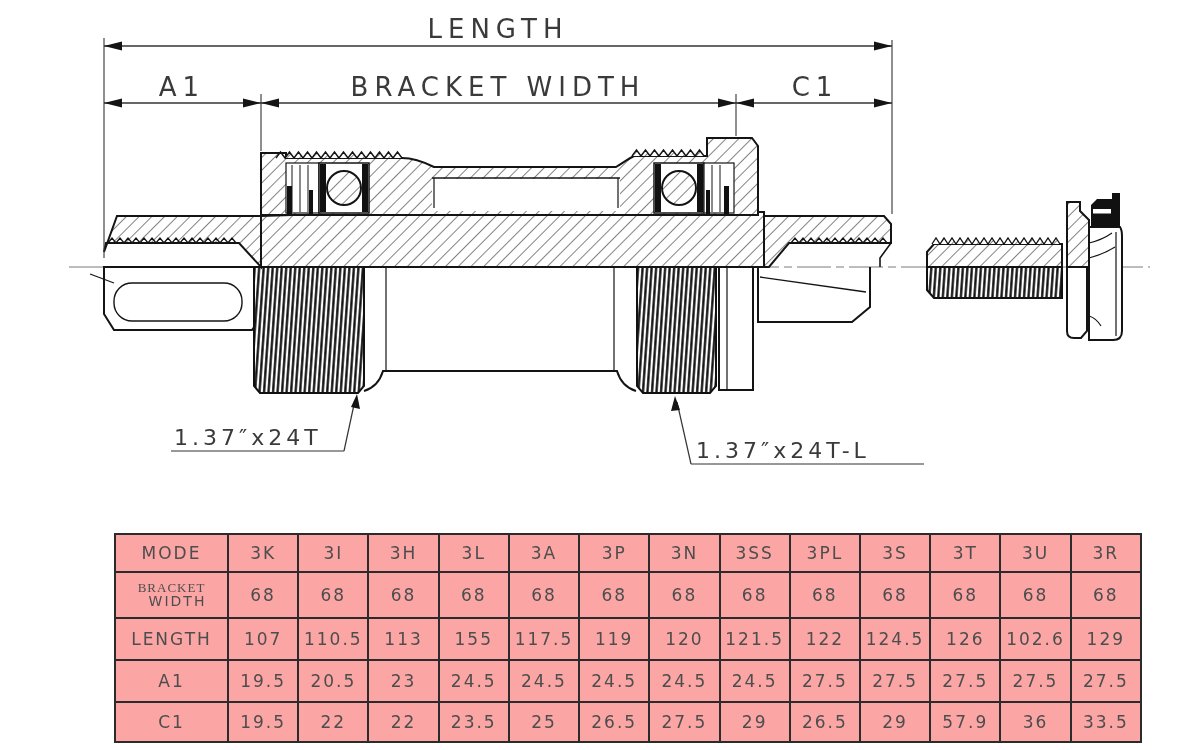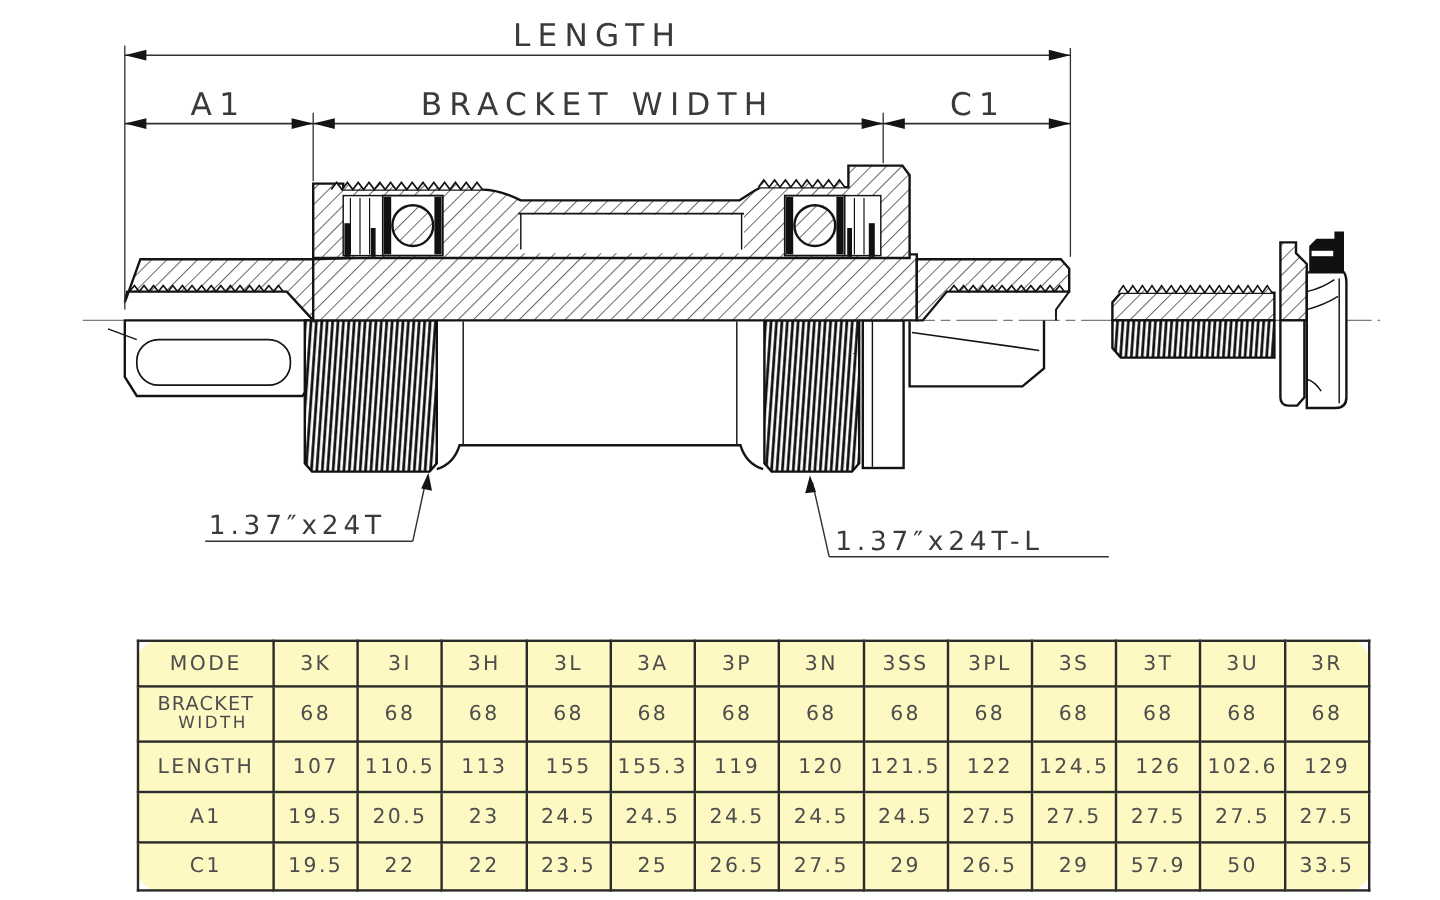--- a/index.html
+++ b/index.html
@@ -3,27 +3,27 @@
 <meta charset="utf-8">
 <style>
   html,body{margin:0;padding:0;background:#ffffff;}
   #page{position:relative;width:1200px;height:750px;background:#ffffff;overflow:hidden;
         font-family:"DejaVu Sans",sans-serif;margin-left:24px;}
   #drawing{position:absolute;left:0;top:0;}
   svg text{font-family:"DejaVu Sans",sans-serif;fill:#3a3a3a;}
   .dimtxt{font-size:26px;letter-spacing:6px;}
   .leadtxt{font-size:22px;letter-spacing:4px;}
   table.spec{position:absolute;left:90px;top:533px;width:1028px;border-collapse:collapse;
-             table-layout:fixed;background:#fef9c3;border-radius:20px;}
+             table-layout:fixed;background:#fca5a5;}
   table.spec td{border:2px solid #2b2b2b;text-align:center;vertical-align:middle;
                 font-size:17px;color:#4d4d4d;letter-spacing:2px;padding:0;
                 font-family:"DejaVu Sans",sans-serif;overflow:hidden;}
   tr.r-mode{height:38px;} tr.r-bw{height:46px;} tr.r-len{height:42px;}
   tr.r-a1{height:42px;} tr.r-c1{height:40px;}
-  .bw1{display:block;line-height:1.05;font-size:16px;letter-spacing:1px;}
+  .bw1{display:block;line-height:1.05;font-size:13px;letter-spacing:1px;font-family:Liberation Serif, serif;}
   .bw2{display:block;line-height:1.05;font-size:14px;letter-spacing:2px;margin-left:12px;}
 </style>
 </head>
 <body>
 
 <div id="page">
 
 <svg id="drawing" width="1200" height="522" viewBox="0 0 1200 522">
   <defs>
     <pattern id="hatch45" width="9" height="9" patternUnits="userSpaceOnUse" patternTransform="rotate(45)">
@@ -213,21 +213,21 @@
       <td>68</td>
       <td>68</td>
       <td>68</td>
     </tr>
     <tr class="r-len">
       <td>LENGTH</td>
       <td>107</td>
       <td>110.5</td>
       <td>113</td>
       <td>155</td>
-      <td>155.3</td>
+      <td>117.5</td>
       <td>119</td>
       <td>120</td>
       <td>121.5</td>
       <td>122</td>
       <td>124.5</td>
       <td>126</td>
       <td>102.6</td>
       <td>129</td>
     </tr>
     <tr class="r-a1">
@@ -252,19 +252,19 @@
       <td>22</td>
       <td>22</td>
       <td>23.5</td>
       <td>25</td>
       <td>26.5</td>
       <td>27.5</td>
       <td>29</td>
       <td>26.5</td>
       <td>29</td>
       <td>57.9</td>
-      <td>50</td>
+      <td>36</td>
       <td>33.5</td>
     </tr>
   </tbody>
 </table>
 
 </div>
 
 </body></html>

